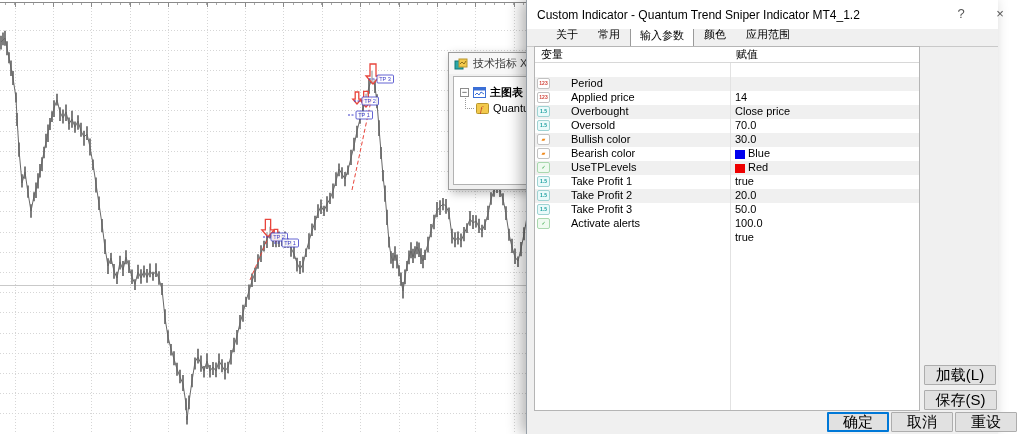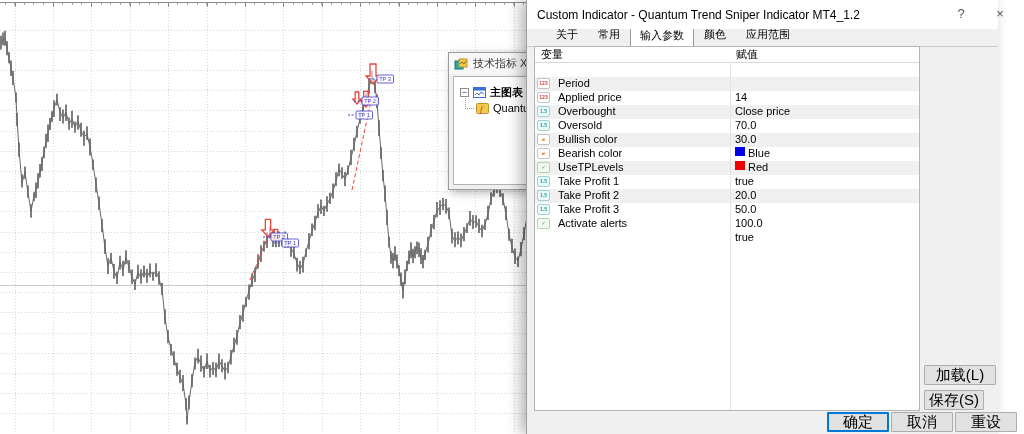--- a/index.html
+++ b/index.html
@@ -39,33 +39,33 @@
   .tab{font-size:11px;color:#000;padding:2px 9px 3px;border:1px solid transparent;white-space:nowrap;}
   .tab.active{background:#fff;border-color:#9a9a9a;border-bottom:1px solid #fff;margin-bottom:-1px;padding:3px 9px;}
   .ptable{position:absolute;left:7px;top:46px;width:386px;height:365px;background:#fff;
           border:1px solid #b5b5b5;box-sizing:border-box;overflow:hidden;}
   .ptable .coldiv{position:absolute;left:195px;top:0;bottom:0;width:1px;background:#e2e2e2;}
   .phead{display:grid;grid-template-columns:195px auto;height:15px;border-bottom:1px solid #d8d8d8;
          font-size:11px;color:#000;align-items:center;background:#fff;position:relative;z-index:2;}
   .phead span{padding-left:6px;}
   .prow{display:grid;grid-template-columns:195px auto;height:14px;font-size:11px;color:#000;align-items:center;}
   .prow.alt{background:#f0f0f0;}
-  .pname{display:flex;align-items:center;gap:8px;padding-left:2px;white-space:nowrap;overflow:hidden;}
-  .pval{display:flex;align-items:flex-start;gap:3px;padding-left:5px;white-space:nowrap;margin-top:28px;}
+  .pname{display:flex;align-items:center;gap:21px;padding-left:2px;white-space:nowrap;overflow:hidden;}
+  .pval{display:flex;align-items:flex-end;gap:3px;padding-left:5px;white-space:nowrap;margin-top:28px;}
   .pic{flex:0 0 13px;width:13px;height:11px;border:1px solid #c2c2c2;background:#fff;border-radius:2px;
        font-size:5px;line-height:9px;text-align:center;box-sizing:border-box;font-weight:bold;}
   .pic-int{color:#d0443a;}
   .pic-dbl{color:#189e9e;border-color:#9fd3d3;background:#eafafa;}
   .pic-color{color:#f08a1d;}
   .pic-bool{color:#2ca23c;border-color:#a9d8ae;background:#effaf0;}
   .chip{display:inline-block;width:10px;height:9px;}
   .btn{position:absolute;height:20px;background:#e1e1e1;border:1px solid #adadad;font-size:15px;
        color:#000;text-align:center;line-height:18px;border-radius:1px;box-sizing:border-box;}
   .btn-load{left:397px;top:365px;width:72px;}
-  .btn-save{left:397px;top:390px;width:60px;}
+  .btn-save{left:397px;top:390px;width:73px;}
   .btn-ok{left:300px;top:412px;width:62px;border:2px solid #0078d7;line-height:16px;}
   .btn-cancel{left:364px;top:412px;width:62px;}
   .btn-reset{left:428px;top:412px;width:62px;}
 </style>
 </head>
 <body>
 
 <div class="screen">
 
   <div class="chart-window">

